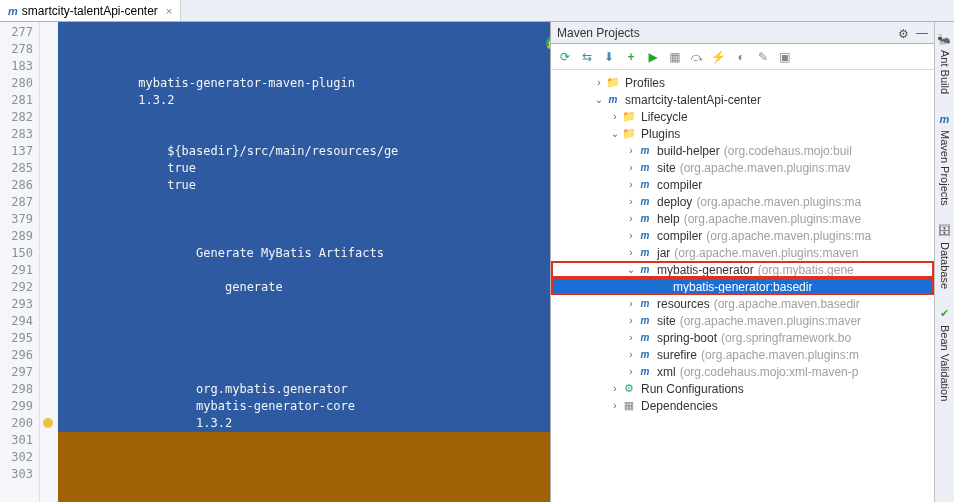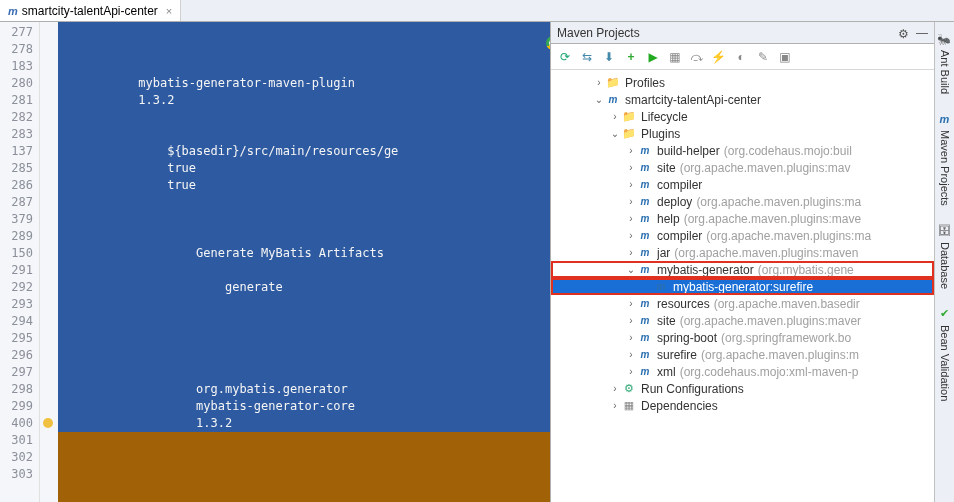--- a/index.html
+++ b/index.html
@@ -88,21 +88,21 @@
         <div class="ln">150</div>
         <div class="ln">291</div>
         <div class="ln">292</div>
         <div class="ln">293</div>
         <div class="ln">294</div>
         <div class="ln">295</div>
         <div class="ln">296</div>
         <div class="ln">297</div>
         <div class="ln">298</div>
         <div class="ln">299</div>
-        <div class="ln">400</div>
+        <div class="ln">200</div>
         <div class="ln">301</div>
         <div class="ln">302</div>
         <div class="ln">303</div>
       </div>
     <div class="marker-col">
       <div class="marker y"></div>
     </div>
     <div class="code" id="code" style="height: 410px;">
       <div class="browser-icons">
         <span class="bicon bi-chrome"></span>
@@ -214,21 +214,21 @@
           <span class="ind" style="width: 38px;"></span>
           <span class="arrow open"></span>
           <span class="ticon m"></span>
           <span class="tlabel">mybatis-generator</span>
           <span class="thint">(org.mybatis.gene</span>
         </div>
         <div class="tree-row sel hl">
           <span class="ind" style="width: 54px;"></span>
           <span class="arrow none"></span>
           <span class="ticon m"></span>
-          <span class="tlabel">mybatis-generator:surefire</span>
+          <span class="tlabel">mybatis-generator:basedir</span>
         </div>
         <div class="tree-row">
           <span class="ind" style="width: 38px;"></span>
           <span class="arrow closed"></span>
           <span class="ticon m"></span>
           <span class="tlabel">resources</span>
           <span class="thint">(org.apache.maven.basedir</span>
         </div>
         <div class="tree-row">
           <span class="ind" style="width: 38px;"></span>

